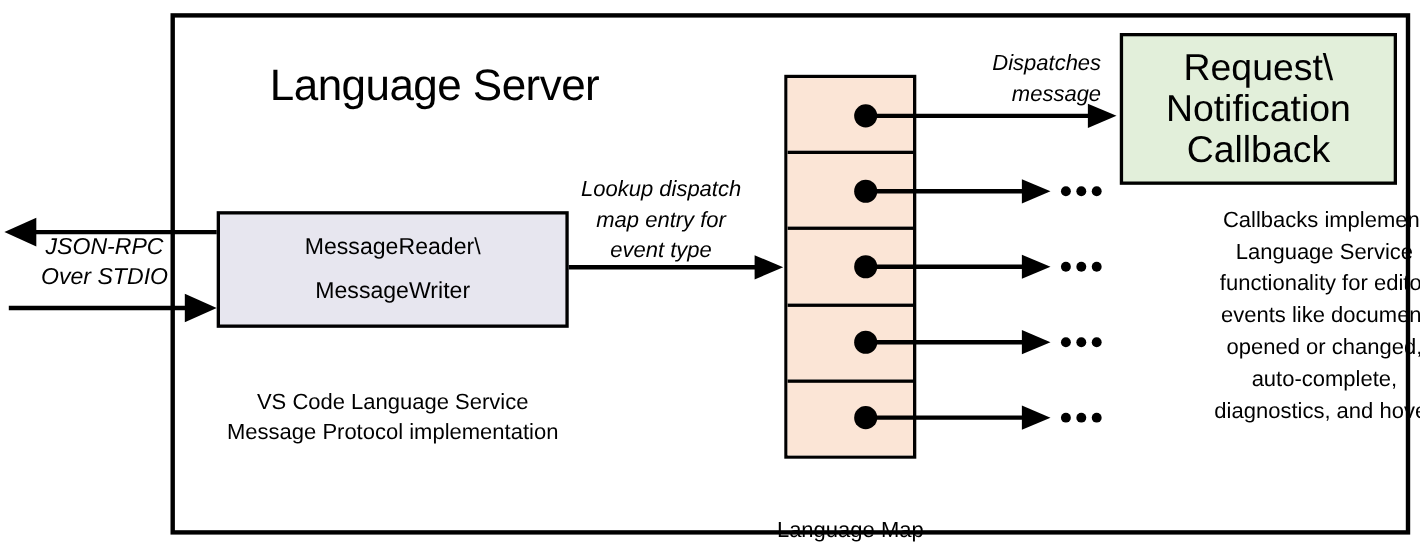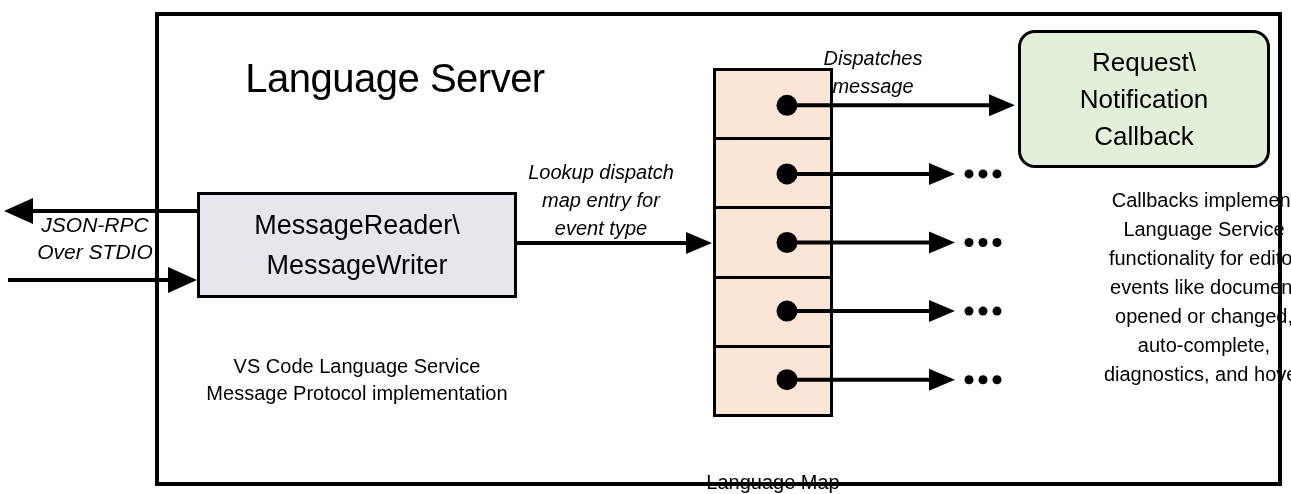--- a/index.html
+++ b/index.html
@@ -26,40 +26,40 @@
     text-underline-offset: 7px;
     letter-spacing: -0.5px;
   }
   .node {
     border: 3px solid #000; box-sizing: border-box;
     display: flex; align-items: center; justify-content: center;
     text-align: center;
   }
   .reader-box {
     left: 197px; top: 192px; width: 320px; height: 106px;
-    font-size: 27px; line-height: 40px;
+    font-size: 21px; line-height: 40px;
   }
   .callback-box {
     left: 1018px; top: 30px; width: 252px; height: 138px;
-    font-size: 26px; line-height: 37px; border-radius: 17px;
+    font-size: 34px; line-height: 37px;
   }
   .caption { font-size: 20px; line-height: 27px; text-align: center; margin-top: 44px; }
   .reader-caption { left: 177px; top: 309px; width: 360px; }
   .map-caption { left: 653px; top: 425px; width: 240px; }
   .callback-caption {
     left: 1070px; top: 186px; width: 268px;
     font-size: 20px; line-height: 29px; text-align: center;
   }
   .annot {
     font-style: italic; text-align: center;
     font-size: 20px; line-height: 28px;
   }
   .io-label { left: 15px; top: 211px; width: 160px; font-size: 21px; line-height: 27px; }
   .lookup-label { left: 506px; top: 158px; width: 190px; }
-  .dispatch-label { left: 812px; top: 44px; width: 122px; }
+  .dispatch-label { left: 879px; top: 44px; width: 122px; text-align: right; }
 
   .dispatch-map {
     left: 713px; top: 68px; width: 120px; height: 349px;
     border: 3px solid #000; box-sizing: border-box;
     display: flex; flex-direction: column;
   }
   .dispatch-cell { flex: 1; }
   .dispatch-cell + .dispatch-cell { border-top: 3px solid #000; }
 
   .svg-layer {

